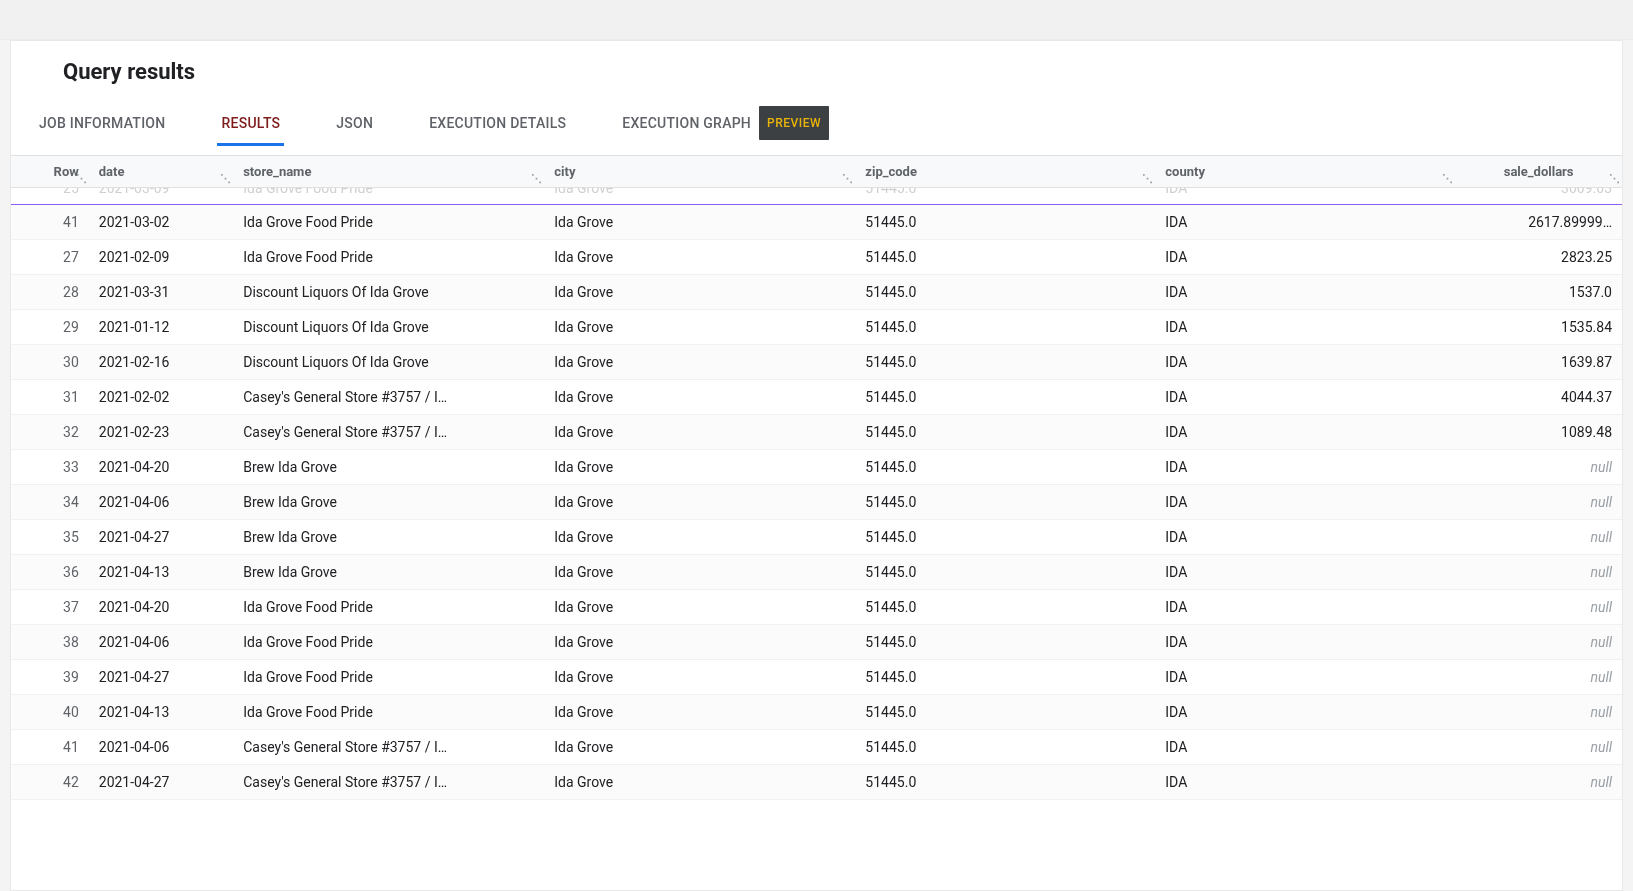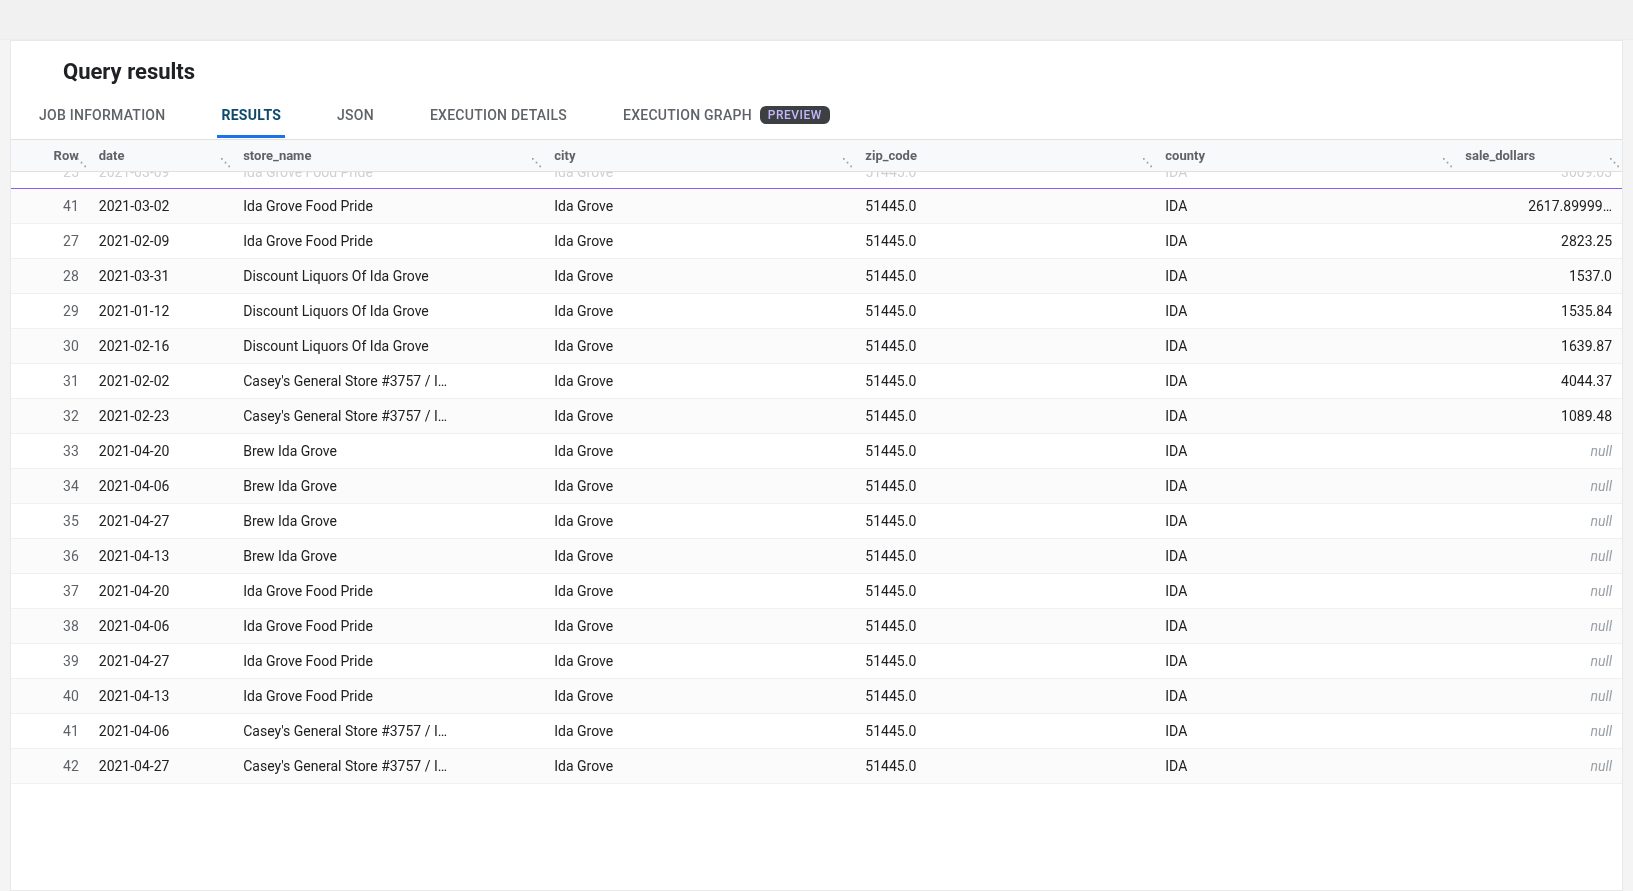--- a/index.html
+++ b/index.html
@@ -49,31 +49,30 @@
     letter-spacing: 0.25px;
     color: #5f6368;
     cursor: pointer;
     border-bottom: 3px solid transparent;
     text-transform: uppercase;
     display: flex;
     align-items: center;
     gap: 8px;
   }
   .tab.active {
-    color: #0c4a6e;
+    color: #7f1d1d;
     border-bottom-color: #1a73e8;
-    font-weight: bold;
   }
   .badge {
     background: #3c4043;
-    color: #c4b5fd;
+    color: #eab308;
     font-size: 12px;
     font-weight: 500;
-    padding: 2px 8px;
-    border-radius: 6px;
+    padding: 10px 8px;
+    border-radius: 1px;
     letter-spacing: 0.5px;
   }
   .table-wrap {
     flex: 1;
     overflow: auto;
     position: relative;
   }
   table {
     width: 100%;
     border-collapse: collapse;
@@ -104,21 +103,21 @@
     overflow: hidden;
     text-overflow: ellipsis;
   }
   tbody tr:nth-child(even) td { background: #fbfbfb; }
   .col-row { width: 70px; text-align: right; }
   .col-date { width: 130px; }
   .col-store { width: 280px; }
   .col-city { width: 280px; }
   .col-zip { width: 270px; }
   .col-county { width: 270px; }
-  .col-sale { width: 150px; text-align: left; }
+  .col-sale { width: 150px; text-align: center; }
   td.col-row { color: #5f6368; text-align: right; }
   td.col-sale { text-align: right; }
   .null { color: #9aa0a6; font-style: italic; }
   .resize-handle {
     display: inline-block;
     font-size: 11px;
     color: #9aa0a6;
     position: absolute;
     right: 2px;
     bottom: 2px;

